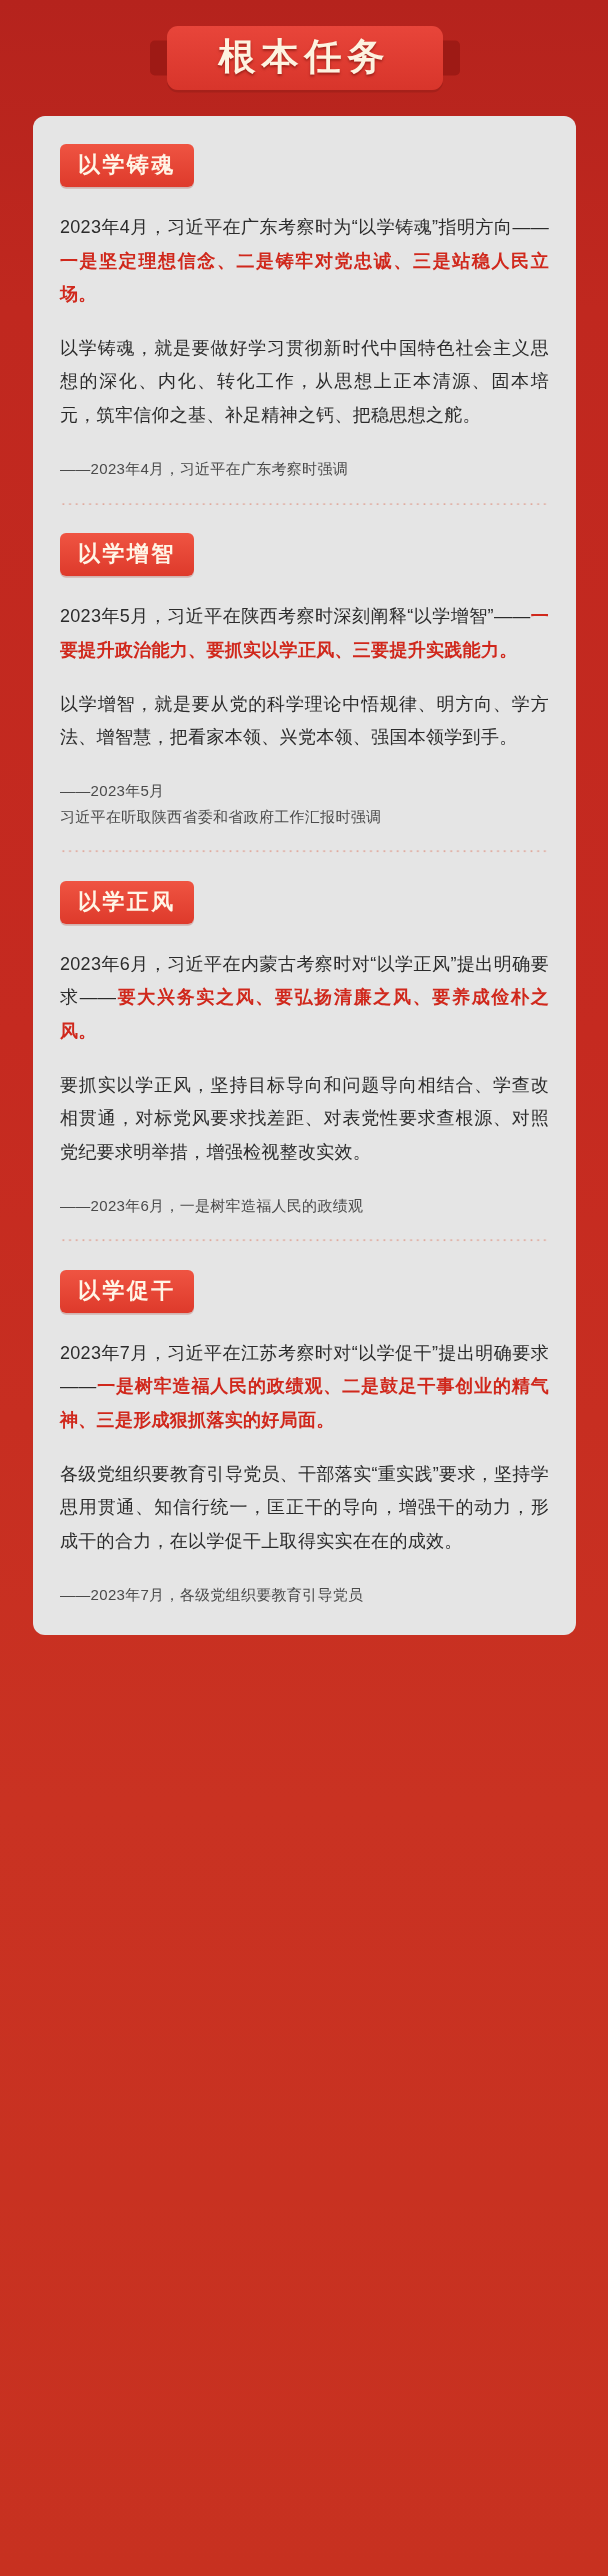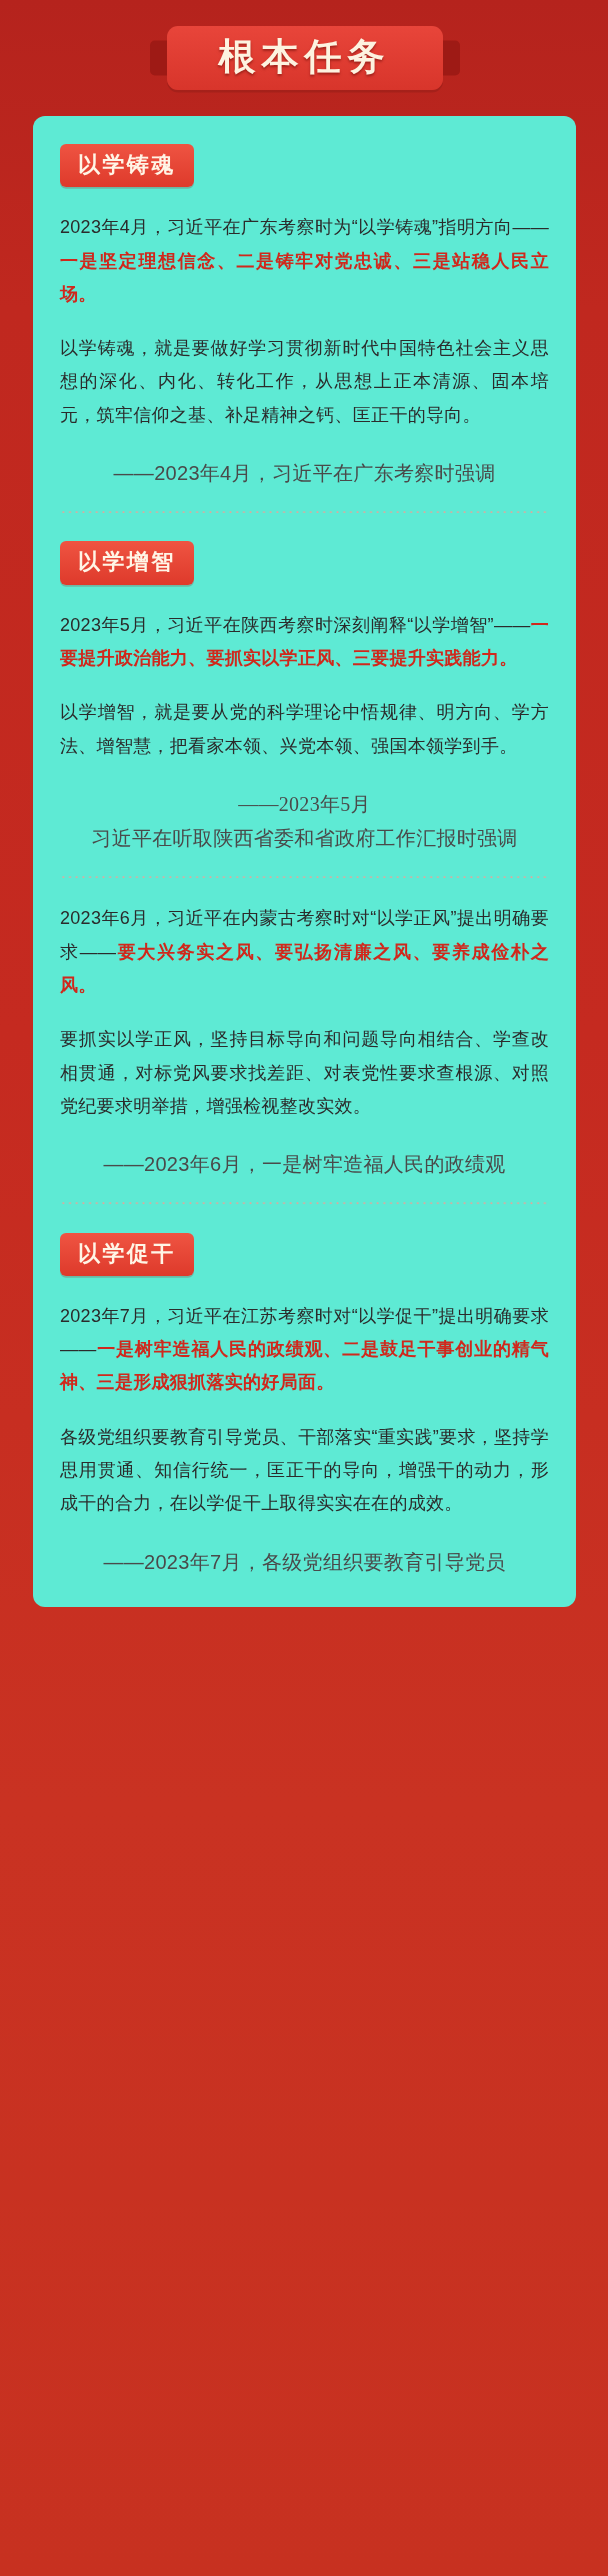--- a/index.html
+++ b/index.html
@@ -54,21 +54,21 @@
     background: #9e1a15;
     transform: translateY(-50%);
     z-index: -1;
   }
   .header-wing.left { left: -17px; border-radius: 4.9px 0 0 4.9px; }
   .header-wing.right { right: -17px; border-radius: 0 4.9px 4.9px 0; }
 
   
   .card {
     position: relative;
-    background: #5eead4;
+    background: #e5e5e5;
     border-radius: 12px;
     margin-bottom: 4px;
     padding: 0 0 6px 0;
   }
   .card-inner {
     padding: 0 27px 0 27px;
   }
   
   .pill-wrap {
     position: relative;
@@ -117,28 +117,28 @@
     margin: 21px 0 0 0;
     text-align: justify;
     letter-spacing: 0.3px;
   }
   .para.first { margin-top: 24px; }
   .hl {
     color: #d0281c;
     font-weight: bold;
   }
   .attrib {
-    font-size: 20px;
+    font-size: 15px;
     color: #4a4a4a;
-    text-align: center;
+    text-align: left;
     margin-top: 24px;
     line-height: 1.7;
     letter-spacing: 0.3px;
   }
-  .attrib .two-line { display: block; font-family: Liberation Serif, serif; }
+  .attrib .two-line { display: block; }
 
   .dots {
     margin: 21px 27px 0 27px;
     height: 2.4px;
     background-image: radial-gradient(circle, #e0a89c 1px, rgba(0,0,0,0) 1.1px);
     background-size: 6.7px 3.7px;
     background-repeat: repeat-x;
     background-position: 0 center;
   }
 </style>
@@ -156,21 +156,21 @@
   </div>
 
   <div class="card">
 
     <div>
       <div class="pill-wrap">
         <span class="pill">以学铸魂</span>
       </div>
       <div class="card-inner">
         <p class="para first"><span>2023年4月，习近平在广东考察时为“以学铸魂”指明方向——</span><span class="hl">一是坚定理想信念、二是铸牢对党忠诚、三是站稳人民立场。</span></p>
-        <p class="para">以学铸魂，就是要做好学习贯彻新时代中国特色社会主义思想的深化、内化、转化工作，从思想上正本清源、固本培元，筑牢信仰之基、补足精神之钙、匡正干的导向。</p>
+        <p class="para">以学铸魂，就是要做好学习贯彻新时代中国特色社会主义思想的深化、内化、转化工作，从思想上正本清源、固本培元，筑牢信仰之基、补足精神之钙、把稳思想之舵。</p>
         <div class="attrib">——2023年4月，习近平在广东考察时强调</div>
       </div>
       <div class="dots"></div>
     </div>
 
     <div>
       <div class="pill-wrap">
         <span class="pill">以学增智</span>
       </div>
       <div class="card-inner">
@@ -178,20 +178,23 @@
         <p class="para">以学增智，就是要从党的科学理论中悟规律、明方向、学方法、增智慧，把看家本领、兴党本领、强国本领学到手。</p>
         <div class="attrib">
           <span class="two-line">——2023年5月</span>
           <span class="two-line">习近平在听取陕西省委和省政府工作汇报时强调</span>
         </div>
       </div>
       <div class="dots"></div>
     </div>
 
     <div>
+      <div class="pill-wrap">
+        <span class="pill">以学正风</span>
+      </div>
       <div class="card-inner">
         <p class="para first"><span>2023年6月，习近平在内蒙古考察时对“以学正风”提出明确要求——</span><span class="hl">要大兴务实之风、要弘扬清廉之风、要养成俭朴之风。</span></p>
         <p class="para">要抓实以学正风，坚持目标导向和问题导向相结合、学查改相贯通，对标党风要求找差距、对表党性要求查根源、对照党纪要求明举措，增强检视整改实效。</p>
         <div class="attrib">——2023年6月，一是树牢造福人民的政绩观</div>
       </div>
       <div class="dots"></div>
     </div>
 
     <div>
       <div class="pill-wrap">

